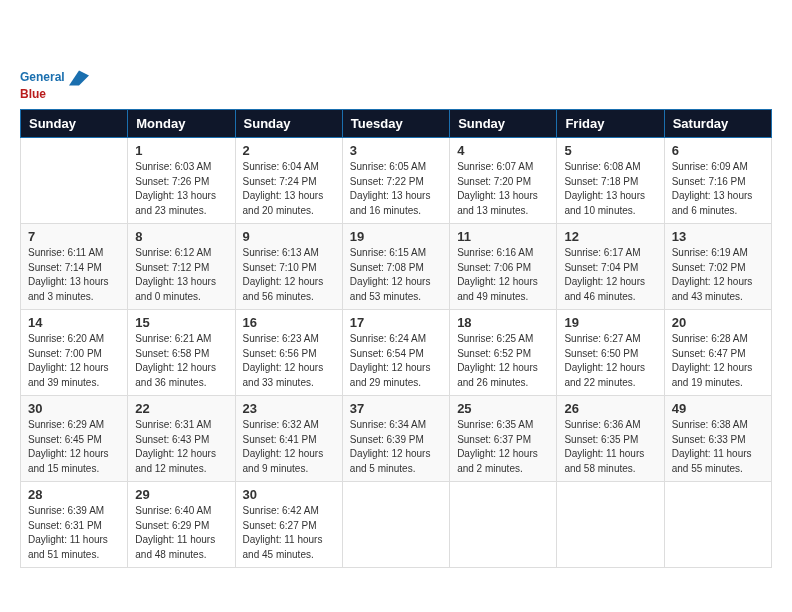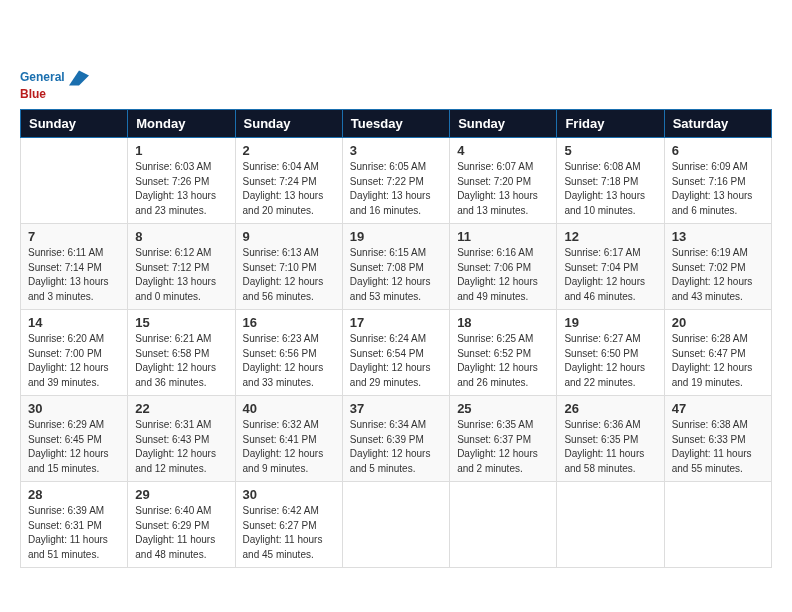--- a/index.html
+++ b/index.html
@@ -217,37 +217,37 @@
         <tr>
           <td>
             <span class="day-number">30</span>
             <div class="day-info">Sunrise: 6:29 AM<br>Sunset: 6:45 PM<br>Daylight: 12 hours and 15 minutes.</div>
           </td>
           <td>
             <span class="day-number">22</span>
             <div class="day-info">Sunrise: 6:31 AM<br>Sunset: 6:43 PM<br>Daylight: 12 hours and 12 minutes.</div>
           </td>
           <td>
-            <span class="day-number">40</span>
+            <span class="day-number">23</span>
             <div class="day-info">Sunrise: 6:32 AM<br>Sunset: 6:41 PM<br>Daylight: 12 hours and 9 minutes.</div>
           </td>
           <td>
             <span class="day-number">37</span>
             <div class="day-info">Sunrise: 6:34 AM<br>Sunset: 6:39 PM<br>Daylight: 12 hours and 5 minutes.</div>
           </td>
           <td>
             <span class="day-number">25</span>
             <div class="day-info">Sunrise: 6:35 AM<br>Sunset: 6:37 PM<br>Daylight: 12 hours and 2 minutes.</div>
           </td>
           <td>
             <span class="day-number">26</span>
             <div class="day-info">Sunrise: 6:36 AM<br>Sunset: 6:35 PM<br>Daylight: 11 hours and 58 minutes.</div>
           </td>
           <td>
-            <span class="day-number">47</span>
+            <span class="day-number">49</span>
             <div class="day-info">Sunrise: 6:38 AM<br>Sunset: 6:33 PM<br>Daylight: 11 hours and 55 minutes.</div>
           </td>
         </tr>
         <tr>
           <td>
             <span class="day-number">28</span>
             <div class="day-info">Sunrise: 6:39 AM<br>Sunset: 6:31 PM<br>Daylight: 11 hours and 51 minutes.</div>
           </td>
           <td>
             <span class="day-number">29</span>

